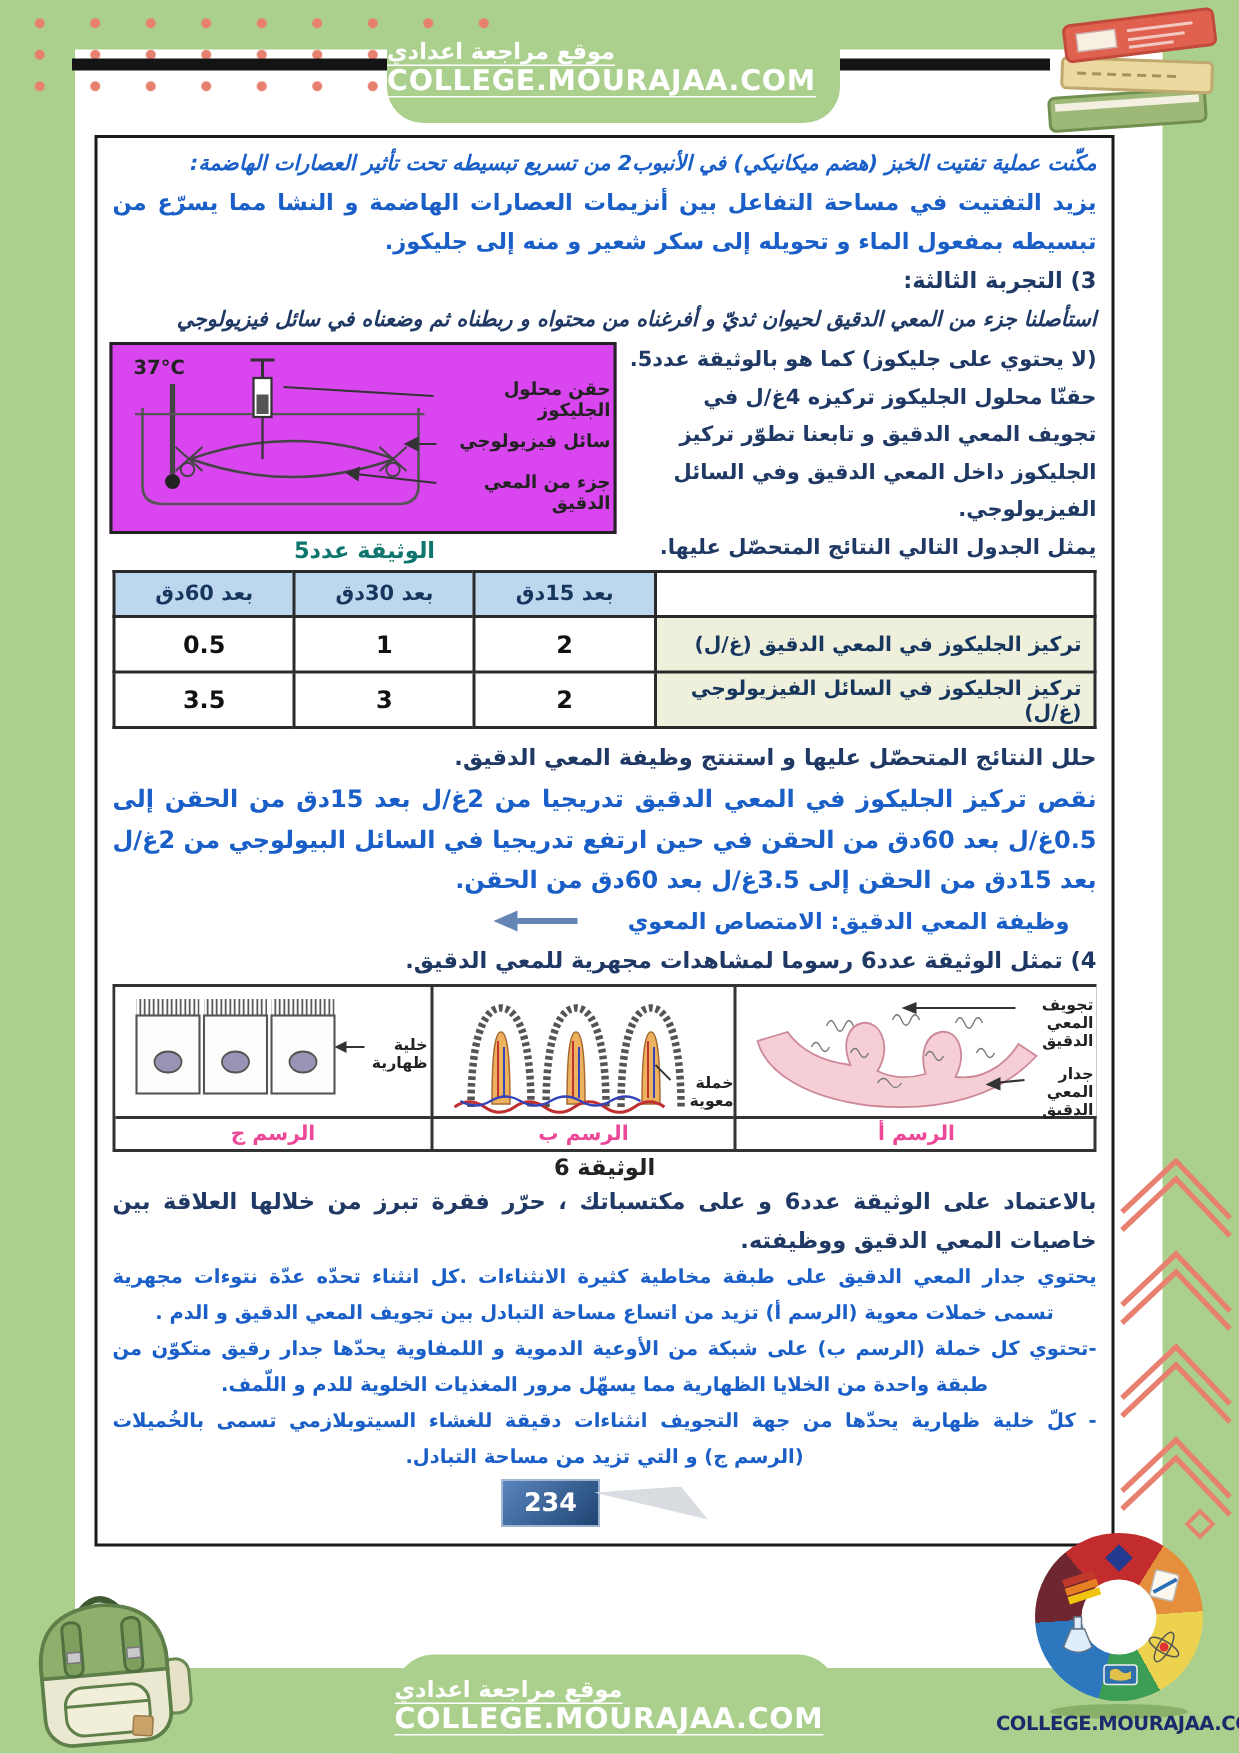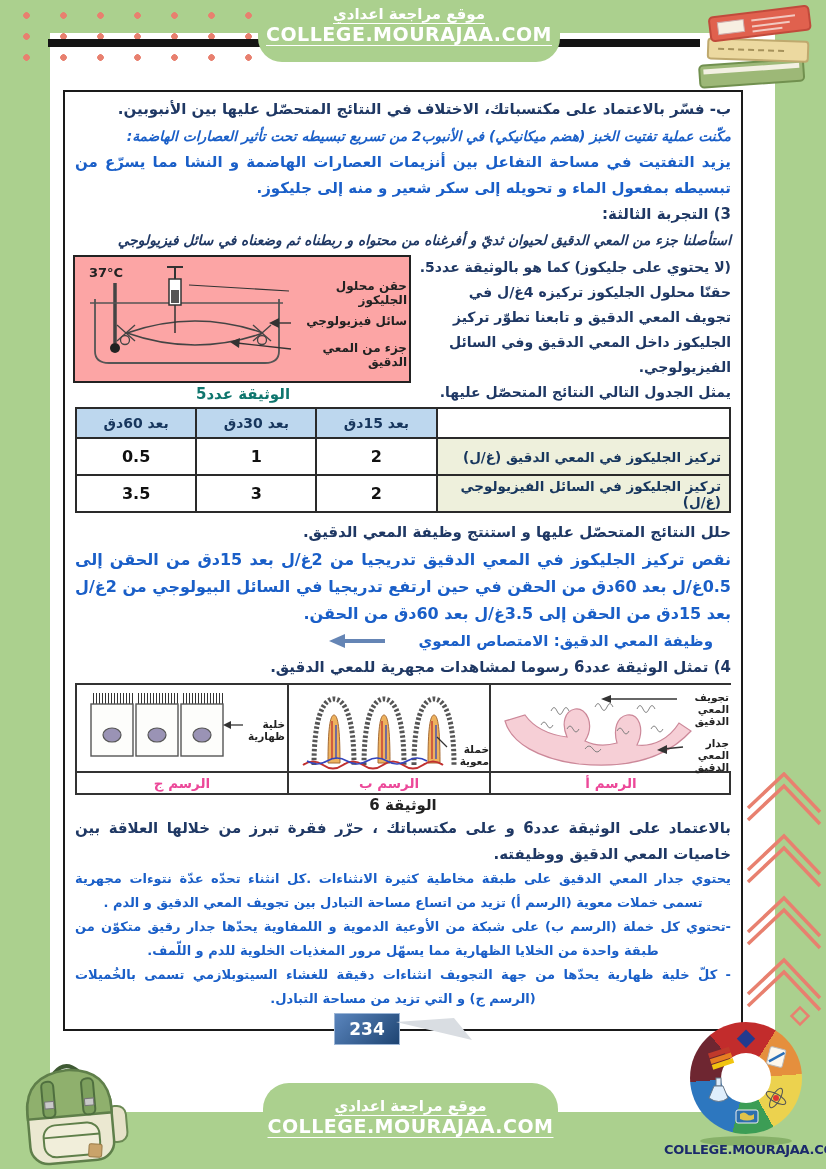--- a/index.html
+++ b/index.html
@@ -4,37 +4,37 @@
 <style>
   html,body{margin:0;padding:0;}
   #stage{position:relative;width:826px;height:1169px;background:#abd08e;overflow:hidden;
          font-family:"DejaVu Sans",sans-serif;}
   
   .page-white{position:absolute;left:50px;top:33px;width:725px;height:1087px;background:#ffffff;}
   .dots{position:absolute;left:2px;top:2px;width:340px;height:62px;
         background-image:radial-gradient(circle,#e8806f 3px,rgba(0,0,0,0) 3.6px);
         background-size:37px 21px;background-position:6px 3px;}
   .topbar{position:absolute;left:48px;top:39px;width:652px;height:8px;background:#141414;}
-  .banner-tab{position:absolute;background:#abd08e;text-align:center;color:#fff;}
+  .banner-tab{position:absolute;background:#abd08e;color:#fff;margin-top:20px;}
   .banner-tab .t1{font-weight:bold;font-size:15px;text-decoration:underline;text-underline-offset:4px;}
   .banner-tab .t2{font-weight:bold;font-size:19px;letter-spacing:.5px;text-decoration:underline;text-underline-offset:4px;}
   #header-tab{left:258px;top:0;width:302px;height:57px;border-radius:0 0 24px 24px;padding-top:5px;z-index:5;}
   #footer-band{position:absolute;left:0;top:1112px;width:826px;height:57px;background:#abd08e;z-index:4;}
   #footer-tab{left:263px;top:1083px;width:295px;height:86px;border-radius:26px 26px 0 0;padding-top:14px;z-index:5;}
   
   .box{position:absolute;left:63px;top:90px;width:680px;height:941px;border:2px solid #1a1a1a;
        background:#fff;direction:rtl;padding:4px 10px 0 10px;box-sizing:border-box;}
   .q{color:#1f3864;font-weight:bold;font-size:15px;line-height:27px;}
   .a{color:#1a5fc8;font-weight:bold;font-size:15px;line-height:26px;}
   .a.j{text-align:justify;text-align-last:right;}
   .small{font-size:13.8px;white-space:nowrap;font-style:italic;}
   .row5{display:flex;gap:8px;margin-top:2px;}
   .exp-col{width:312px;font-size:14px;line-height:25px;color:#1f3864;font-weight:bold;text-align:right;}
   .doc5-wrap{width:336px;}
-  .doc5-box{position:relative;width:334px;height:124px;border:2px solid #222;background:#fca5a5;}
+  .doc5-box{position:relative;width:334px;height:124px;border:2px solid #222;background:#d946ef;}
   .doc5-label{position:absolute;font-size:12px;font-weight:bold;color:#222;direction:rtl;text-align:right;}
   .doc5-cap{text-align:center;font-size:15px;font-weight:bold;color:#0f766e;line-height:22px;}
   
   table.res{border-collapse:collapse;width:656px;margin-top:2px;direction:rtl;}
   table.res td,table.res th{border:2px solid #2a2a2a;}
   th.blank{border:none;background:transparent;}
   th.h{background:#bdd7ee;color:#17365d;font-size:14px;font-weight:bold;height:26px;width:122px;}
   td.lab{background:#eef0dc;color:#17365d;font-size:13.5px;font-weight:bold;text-align:right;
          padding:0 8px;height:35px;width:290px;}
   td.val{text-align:center;font-size:16px;font-weight:bold;color:#111;background:#fff;}
@@ -91,21 +91,20 @@
       <rect x="24" y="12" width="100" height="24" rx="4" fill="#e0614e" stroke="#c14a3b" stroke-width="2"></rect>
       <rect x="32" y="18" width="26" height="12" fill="#f7efe2" stroke="#ccaaaa"></rect>
       <line x1="66" y1="20" x2="110" y2="20" stroke="#f2c9c0" stroke-width="2"></line>
       <line x1="66" y1="26" x2="104" y2="26" stroke="#f2c9c0" stroke-width="2"></line>
       <line x1="66" y1="31" x2="96" y2="31" stroke="#f2c9c0" stroke-width="2"></line>
     </g>
   </svg>
 
   <div class="box">
 
-    <div class="q">ب- فسّر بالاعتماد على مكتسباتك، الاختلاف في النتائج المتحصّل عليها بين الأنبوبين.</div>
     <div class="a small">مكّنت عملية تفتيت الخبز (هضم ميكانيكي) في الأنبوب2 من تسريع تبسيطه تحت تأثير العصارات الهاضمة:</div>
     <div class="a j">يزيد التفتيت في مساحة التفاعل بين أنزيمات العصارات الهاضمة و النشا مما يسرّع من تبسيطه بمفعول الماء و تحويله إلى سكر شعير و منه إلى جليكوز.</div>
     <div class="q">3) التجربة الثالثة:</div>
     <div class="q small" style="line-height:25px">استأصلنا جزء من المعي الدقيق لحيوان ثديّ و أفرغناه من محتواه و ربطناه ثم وضعناه في سائل فيزيولوجي</div>
 
     <div class="row5">
       <div class="exp-col">
         <span>(لا يحتوي على جليكوز) كما هو بالوثيقة عدد5.</span>
         <span>حقنّا محلول الجليكوز تركيزه 4غ/ل في تجويف المعي الدقيق و تابعنا تطوّر تركيز الجليكوز داخل المعي الدقيق وفي السائل الفيزيولوجي.</span>
         <br>

